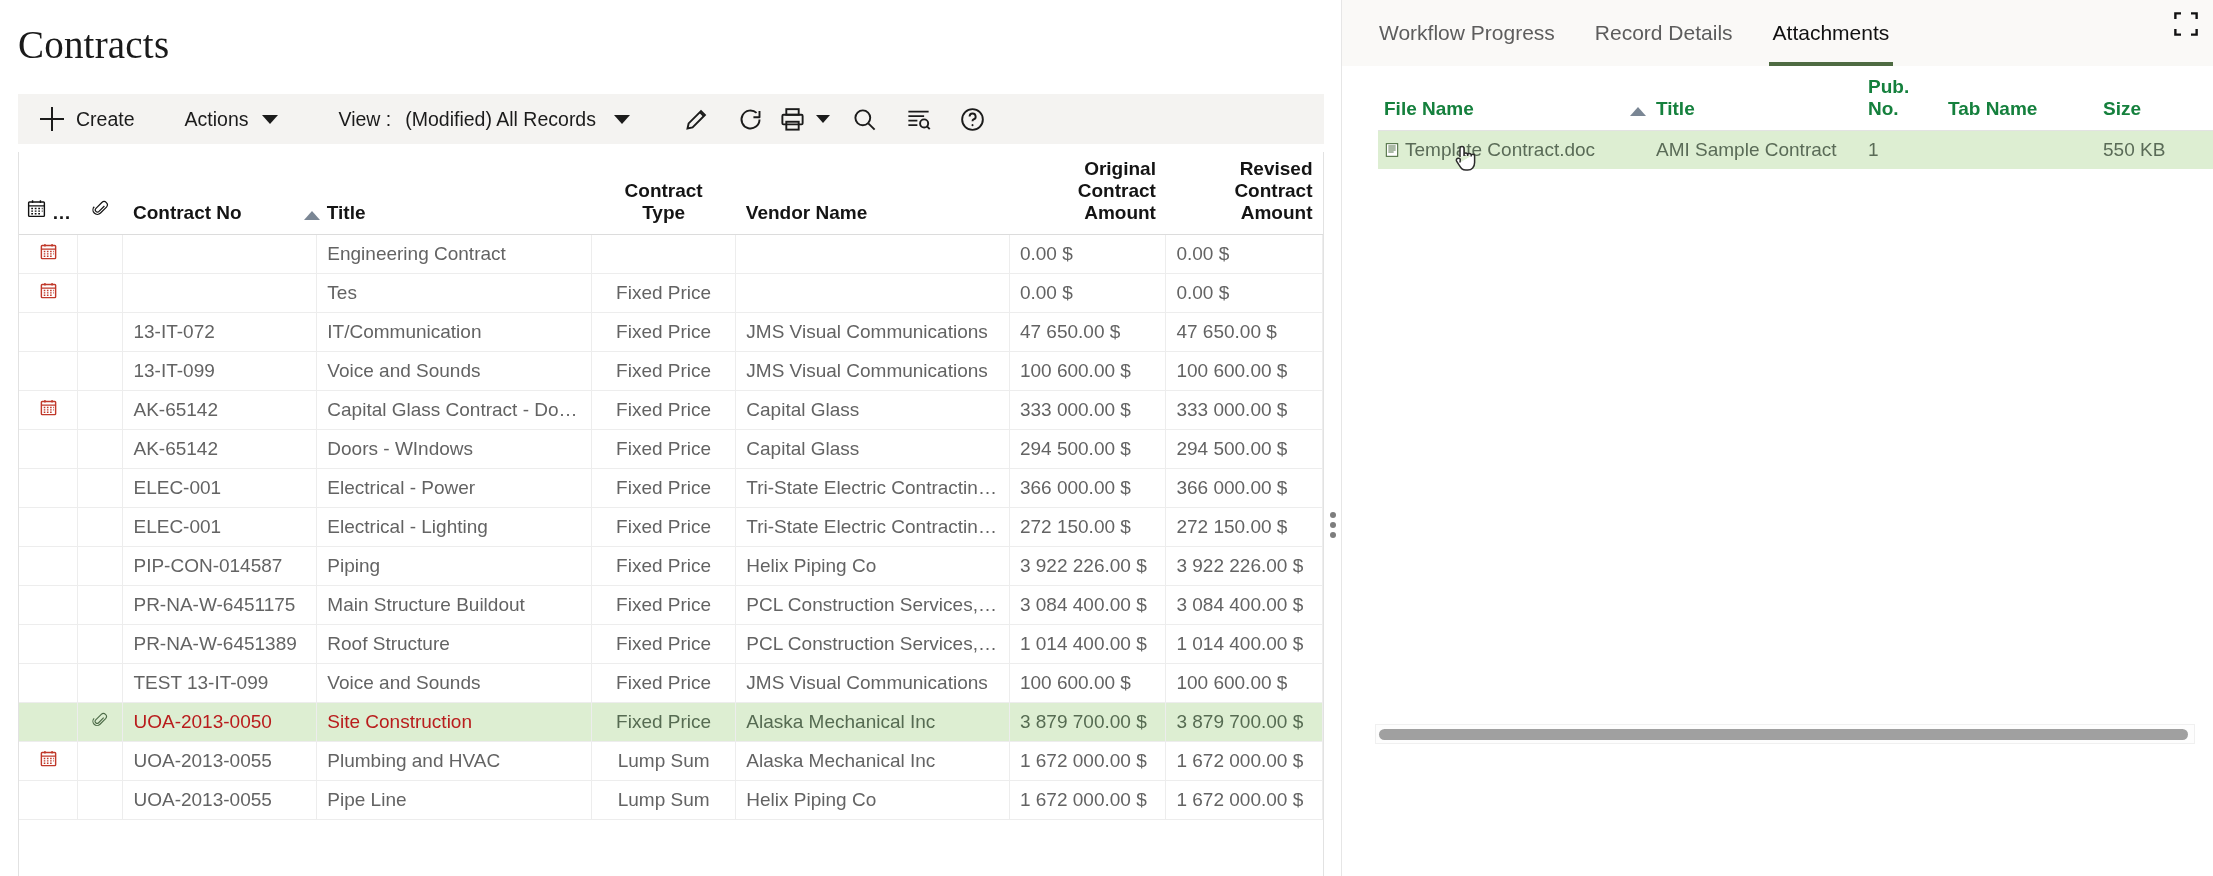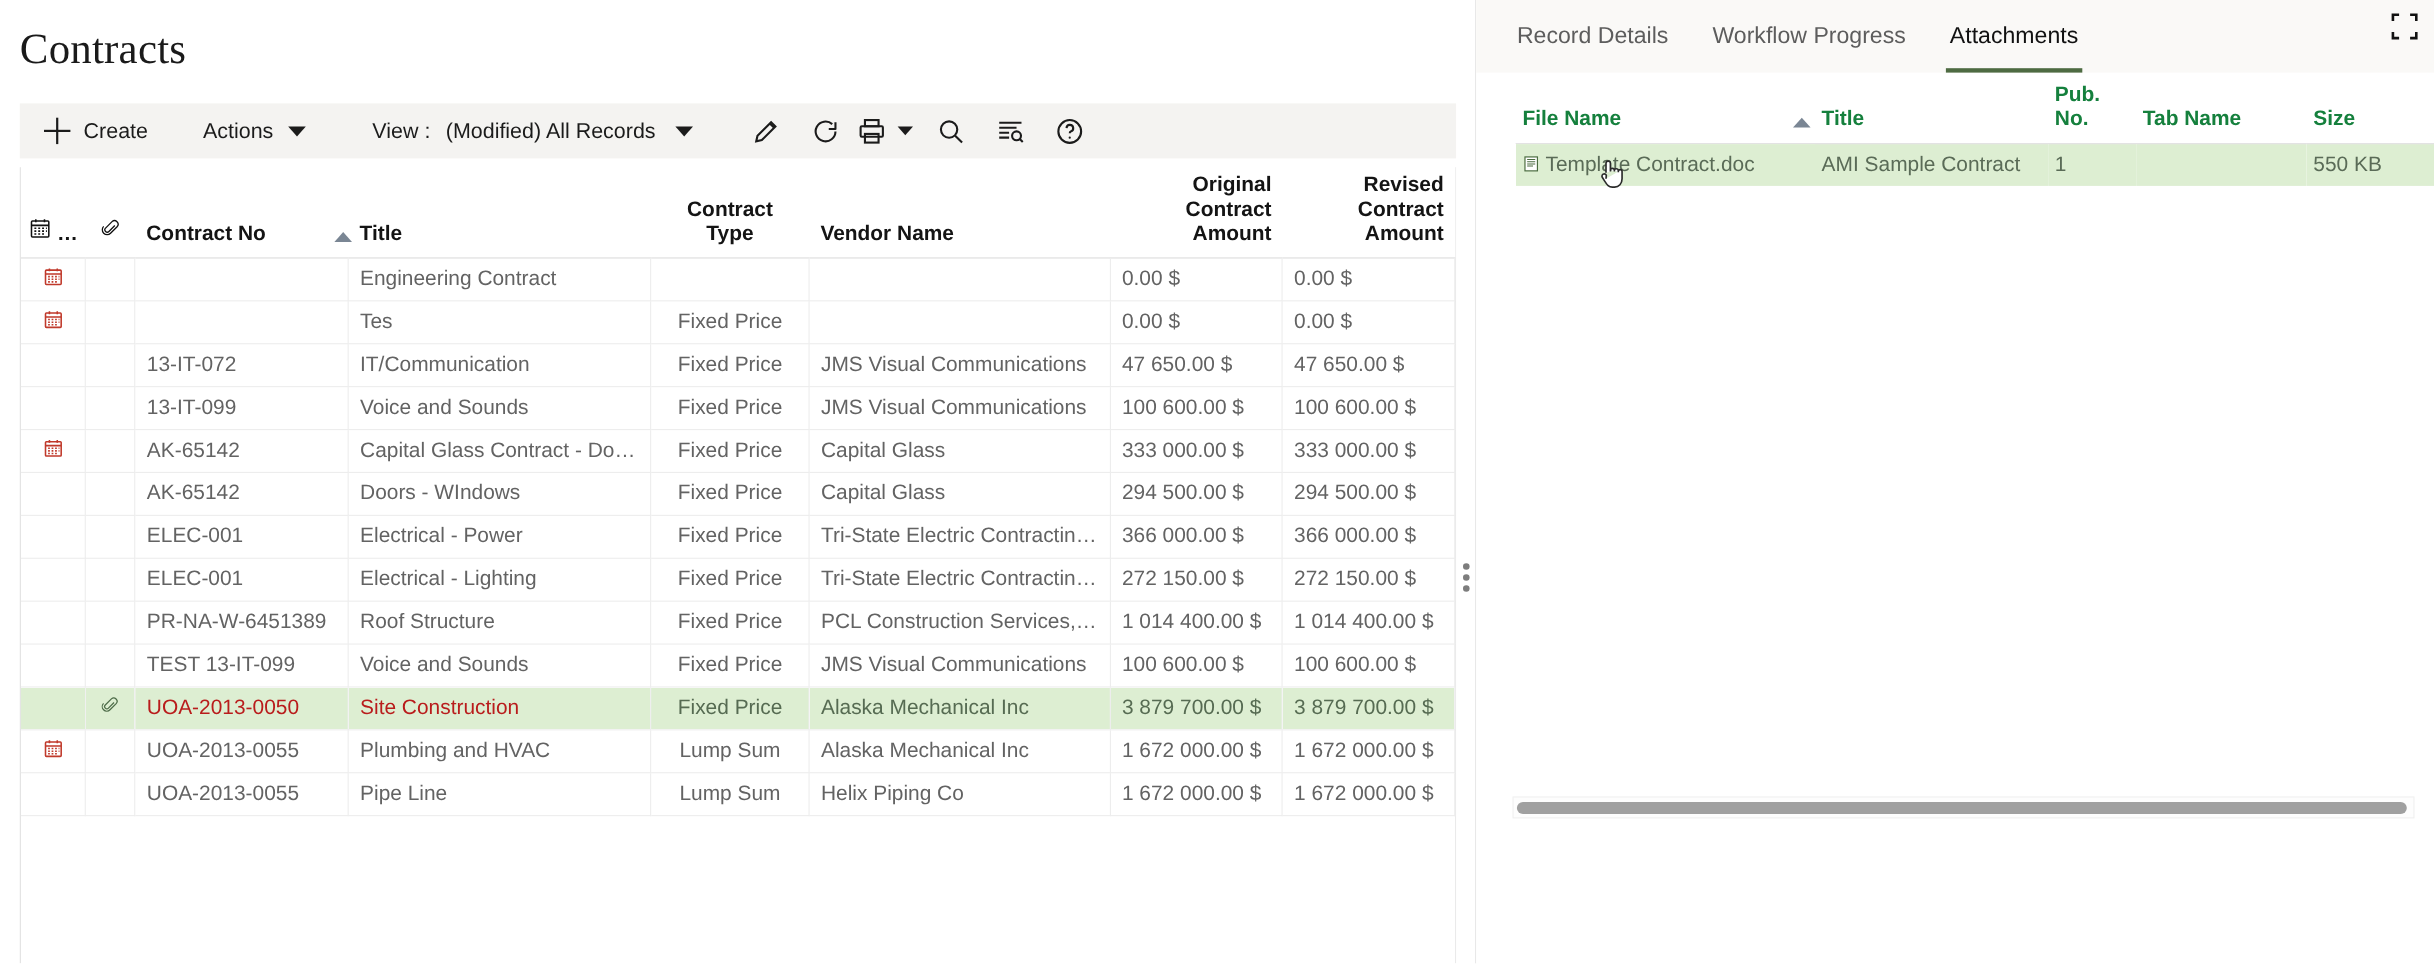--- a/index.html
+++ b/index.html
@@ -460,20 +460,40 @@
               <td class="c-no">ELEC-001</td>
               <td class="c-title">Electrical - Lighting</td>
               <td class="c-type">Fixed Price</td>
               <td class="c-vendor">Tri-State Electric Contracting…</td>
               <td class="c-amt">272 150.00 $</td>
               <td class="c-amt">272 150.00 $</td>
             </tr>
             <tr>
               <td class="c-flag" style="position: relative;"></td>
               <td class="c-clip"></td>
+              <td class="c-no">PIP-CON-014587</td>
+              <td class="c-title">Piping</td>
+              <td class="c-type">Fixed Price</td>
+              <td class="c-vendor">Helix Piping Co</td>
+              <td class="c-amt">3 922 226.00 $</td>
+              <td class="c-amt">3 922 226.00 $</td>
+            </tr>
+            <tr>
+              <td class="c-flag" style="position: relative;"></td>
+              <td class="c-clip"></td>
+              <td class="c-no">PR-NA-W-6451175</td>
+              <td class="c-title">Main Structure Buildout</td>
+              <td class="c-type">Fixed Price</td>
+              <td class="c-vendor">PCL Construction Services, Inc</td>
+              <td class="c-amt">3 084 400.00 $</td>
+              <td class="c-amt">3 084 400.00 $</td>
+            </tr>
+            <tr>
+              <td class="c-flag" style="position: relative;"></td>
+              <td class="c-clip"></td>
               <td class="c-no">PR-NA-W-6451389</td>
               <td class="c-title">Roof Structure</td>
               <td class="c-type">Fixed Price</td>
               <td class="c-vendor">PCL Construction Services, Inc</td>
               <td class="c-amt">1 014 400.00 $</td>
               <td class="c-amt">1 014 400.00 $</td>
             </tr>
             <tr>
               <td class="c-flag" style="position: relative;"></td>
               <td class="c-clip"></td>
@@ -536,24 +556,24 @@
       <i></i>
         <i></i>
         <i></i>
     </div>
   </div>
 
   <div class="right-pane">
 
     <div class="tabbar">
       <div class="tab">
+        <span>Workflow Progress</span>
+      </div>
+      <div class="tab">
         <span>Record Details</span>
-      </div>
-      <div class="tab">
-        <span>Workflow Progress</span>
       </div>
       <div class="tab active">
         <span>Attachments</span>
       </div>
       <div class="expand-btn">
         <svg width="34" height="30" viewBox="0 0 24 24" fill="none" stroke="#111" stroke-width="1.9">
           <path d="M3.5 8V3.5H8"></path>
           <path d="M16 3.5h4.5V8"></path>
           <path d="M20.5 16v4.5H16"></path>
           <path d="M8 20.5H3.5V16"></path>

